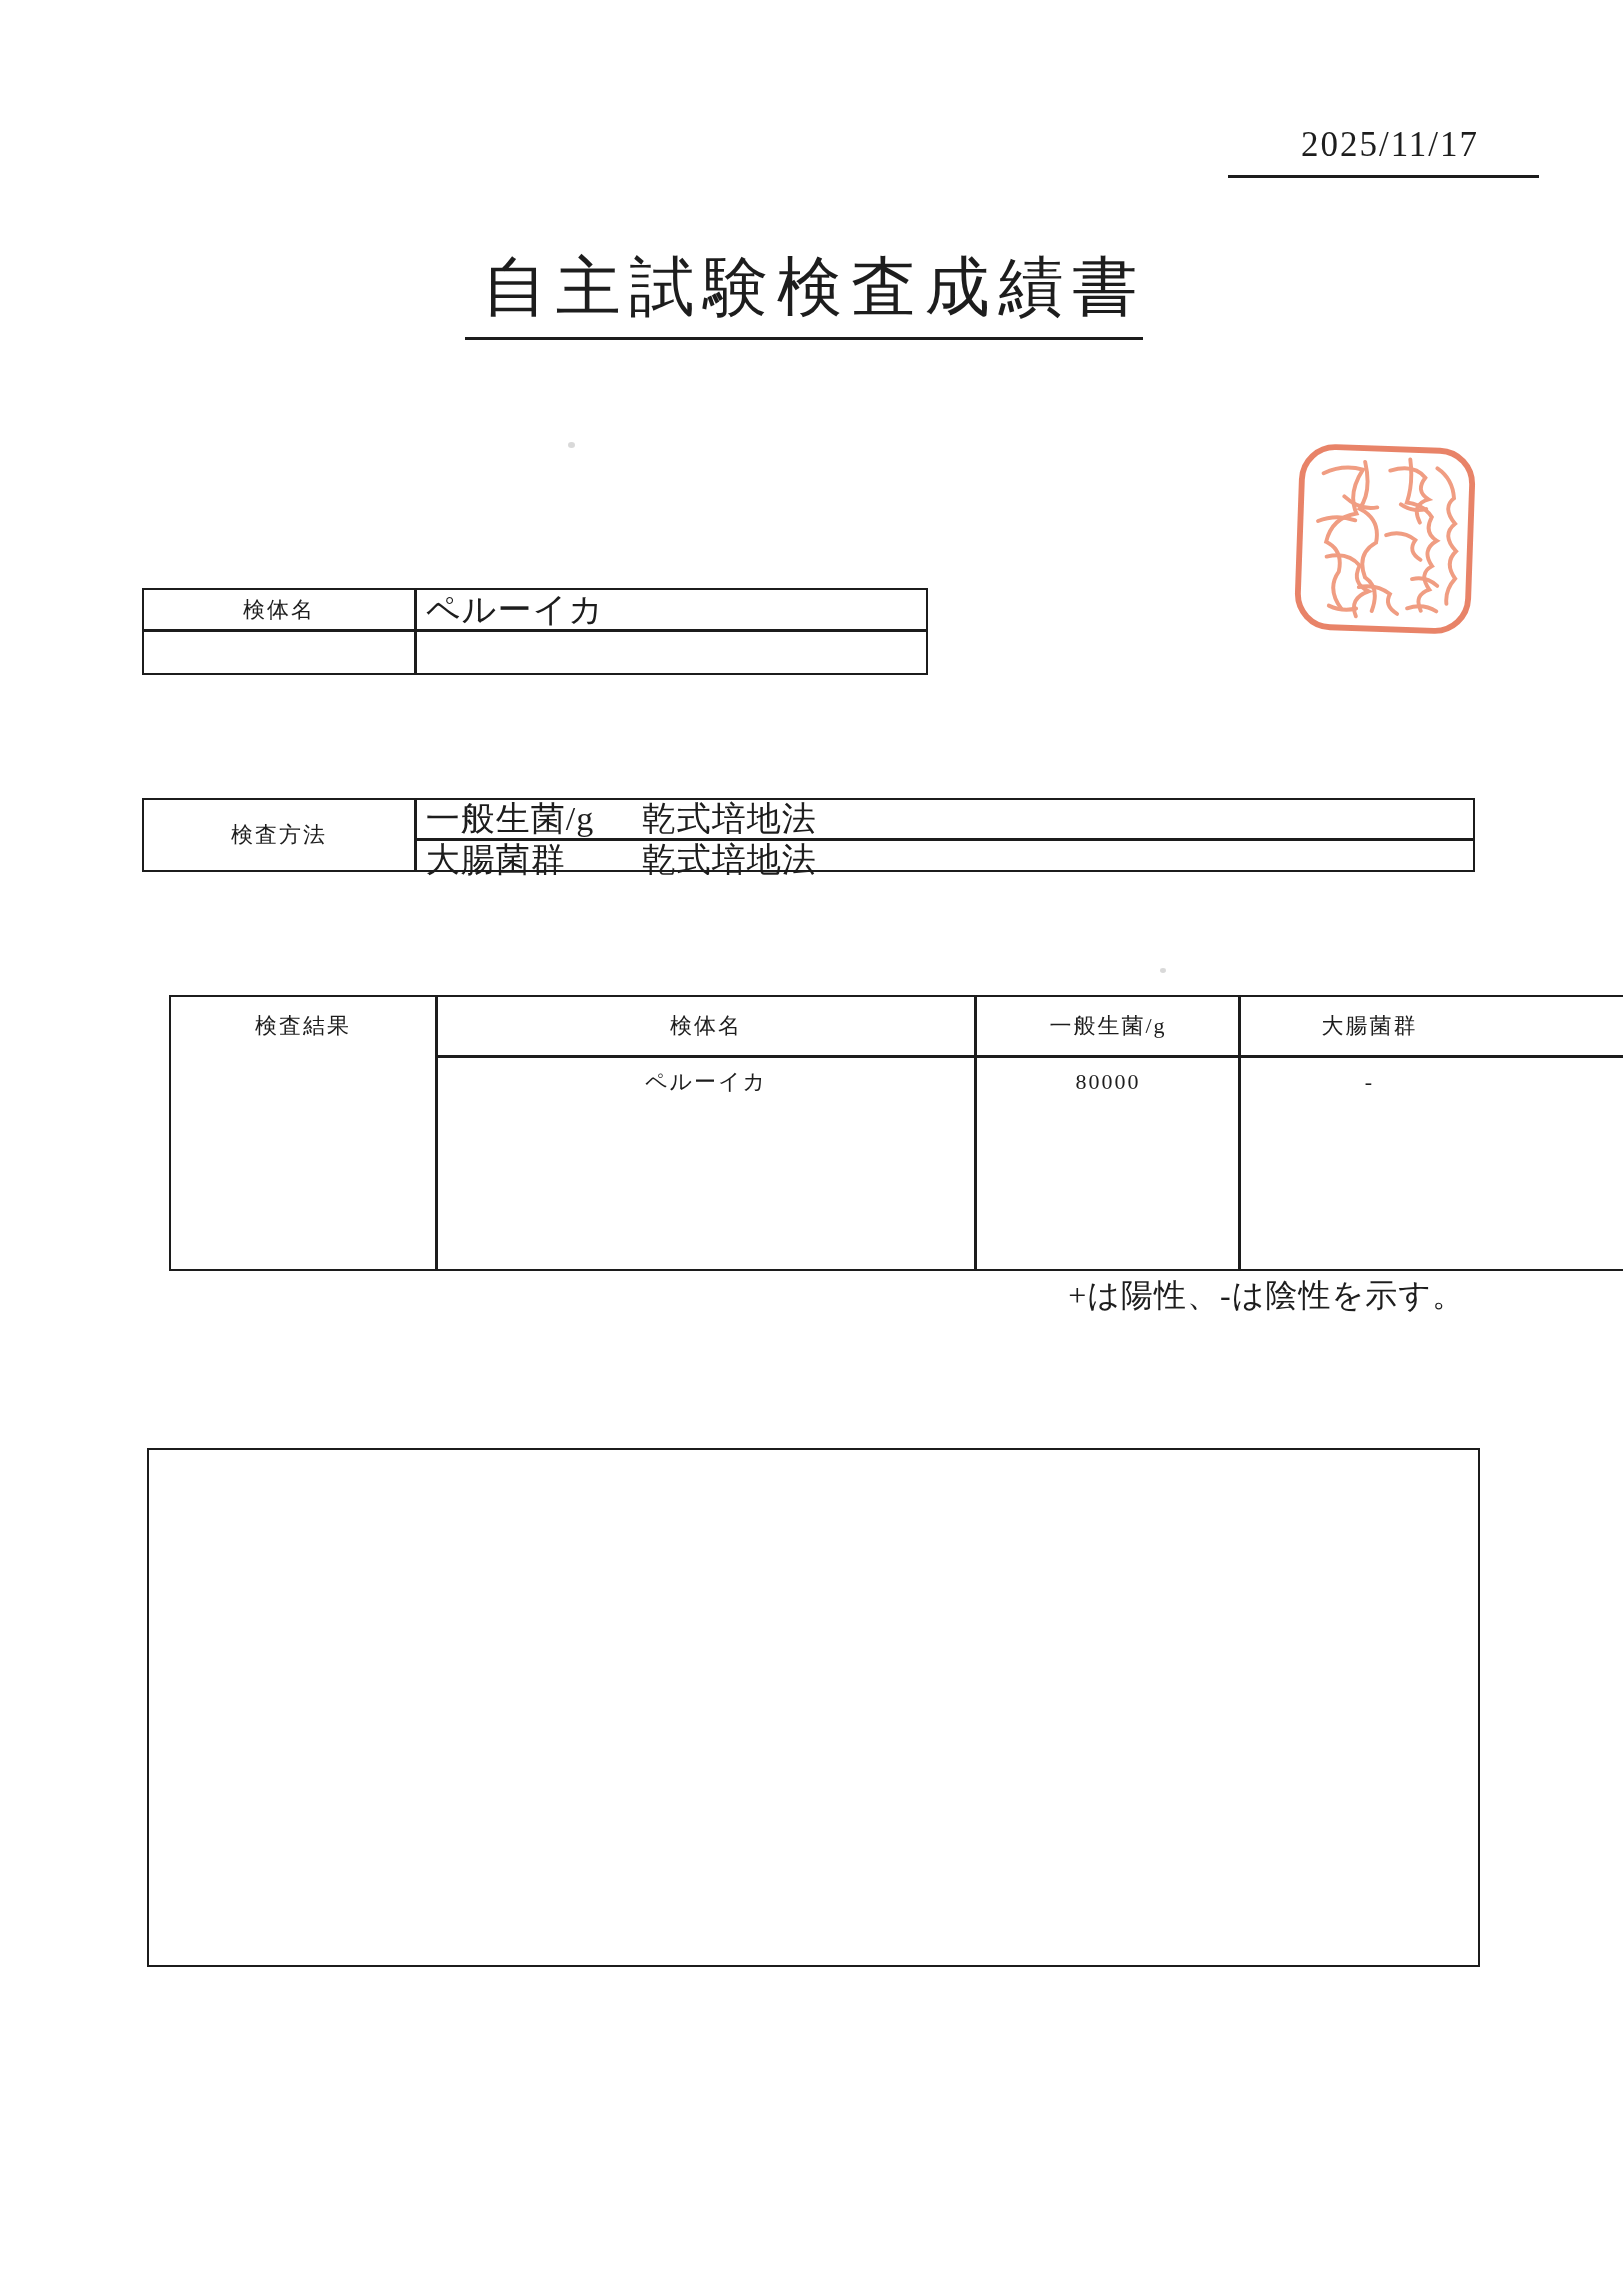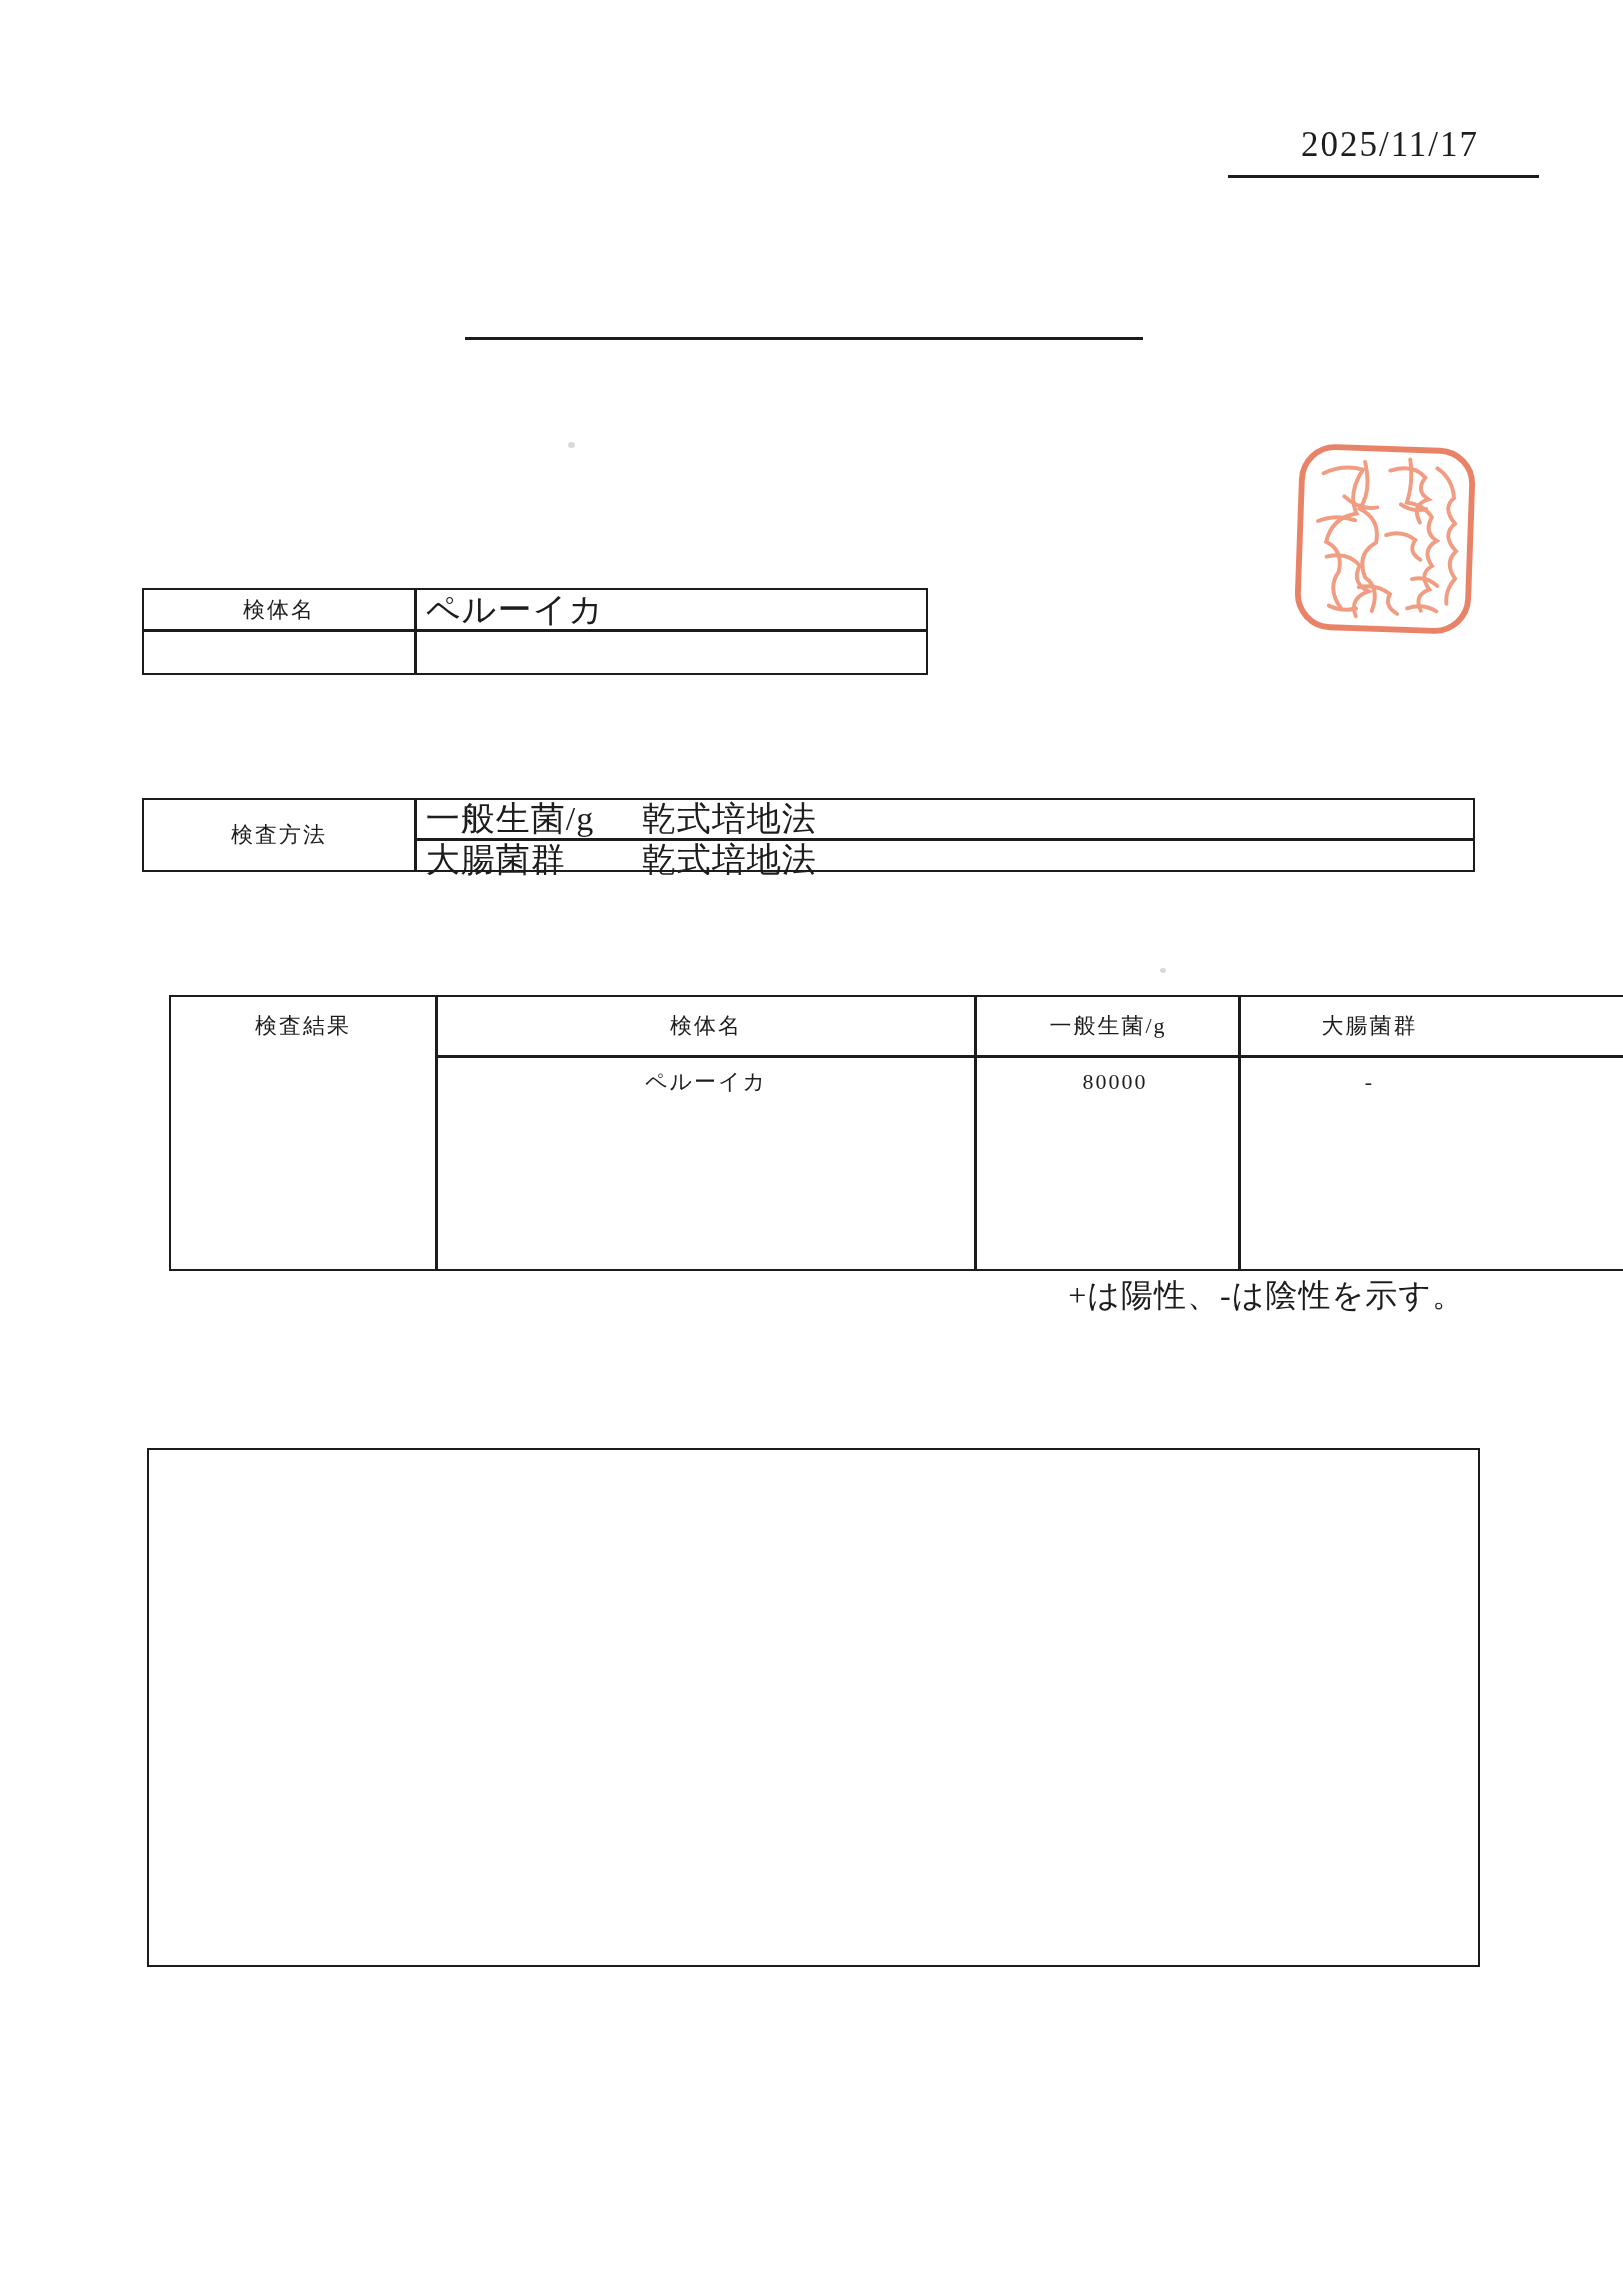--- a/index.html
+++ b/index.html
@@ -63,20 +63,21 @@
   .speck{position:absolute;background:#b9b9b9;border-radius:50%;opacity:.55;}
 </style>
 </head>
 <body>
 
 <div class="page">
 
   <div class="abs doc-date">2025/11/17</div>
   <div class="abs date-underline"></div>
 
+  <div class="abs doc-title">自主試験検査成績書</div>
   <div class="abs title-underline"></div>
 
   <svg class="abs stamp" viewBox="0 0 190 200">
     <g fill="none" stroke="#e2603e" stroke-width="6" stroke-linecap="round" opacity="0.85">
       <rect x="8" y="8" width="174" height="184" rx="34" ry="34"></rect>
     </g>
     <g fill="none" stroke="#ea7a56" stroke-width="4" stroke-linecap="round" opacity="0.8">
       <path d="M30 35 q20 -10 40 -5 q-15 25 -5 45 q-25 5 -30 30 q18 8 14 30 q-12 18 4 38"></path>
       <path d="M72 22 q8 30 -4 48 q22 10 18 34 q-20 12 -10 36 q16 10 8 34"></path>
       <path d="M98 30 q24 -8 36 6 q-10 14 4 22 q-18 6 -8 24"></path>
@@ -123,21 +124,21 @@
     <div class="vline" style="left:803px;"></div>
     <div class="vline" style="left:1067px;"></div>
     <div class="hline" style="left:267px;right:0;top:58px;"></div>
 
     <div class="cell-label" style="position:absolute;left:0;top:0;width:264px;height:58px;">検査結果</div>
     <div class="cell-label" style="position:absolute;left:267px;top:0;width:536px;height:58px;">検体名</div>
     <div class="cell-label" style="position:absolute;left:806px;top:0;width:262px;height:58px;">一般生菌/g</div>
     <div class="cell-label" style="position:absolute;left:1070px;top:0;width:257px;height:58px;">大腸菌群</div>
 
     <div class="cell-label" style="position:absolute;left:267px;top:61px;width:536px;height:47px;">ペルーイカ</div>
-    <div class="cell-label" style="position:absolute;left:806px;top:61px;width:262px;height:47px;padding-left:7px;">80000</div>
+    <div class="cell-label" style="position:absolute;left:806px;top:61px;width:262px;height:47px;">80000</div>
     <div class="cell-label" style="position:absolute;left:1070px;top:61px;width:257px;height:47px;">-</div>
   </div>
 
   <div class="abs note">+は陽性、-は陰性を示す。</div>
 
   <div class="abs tbox bottom-box"></div>
 
   <div class="speck" style="left:568px;top:442px;width:6.9px;height:5.9px;"></div>
   <div class="speck" style="left:1160px;top:968px;width:5.9px;height:4.9px;"></div>
 

